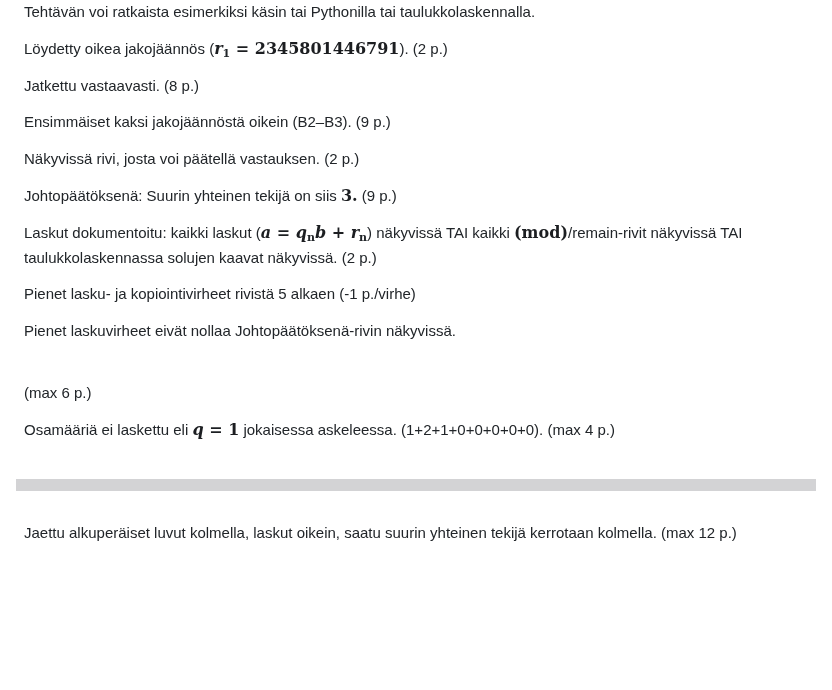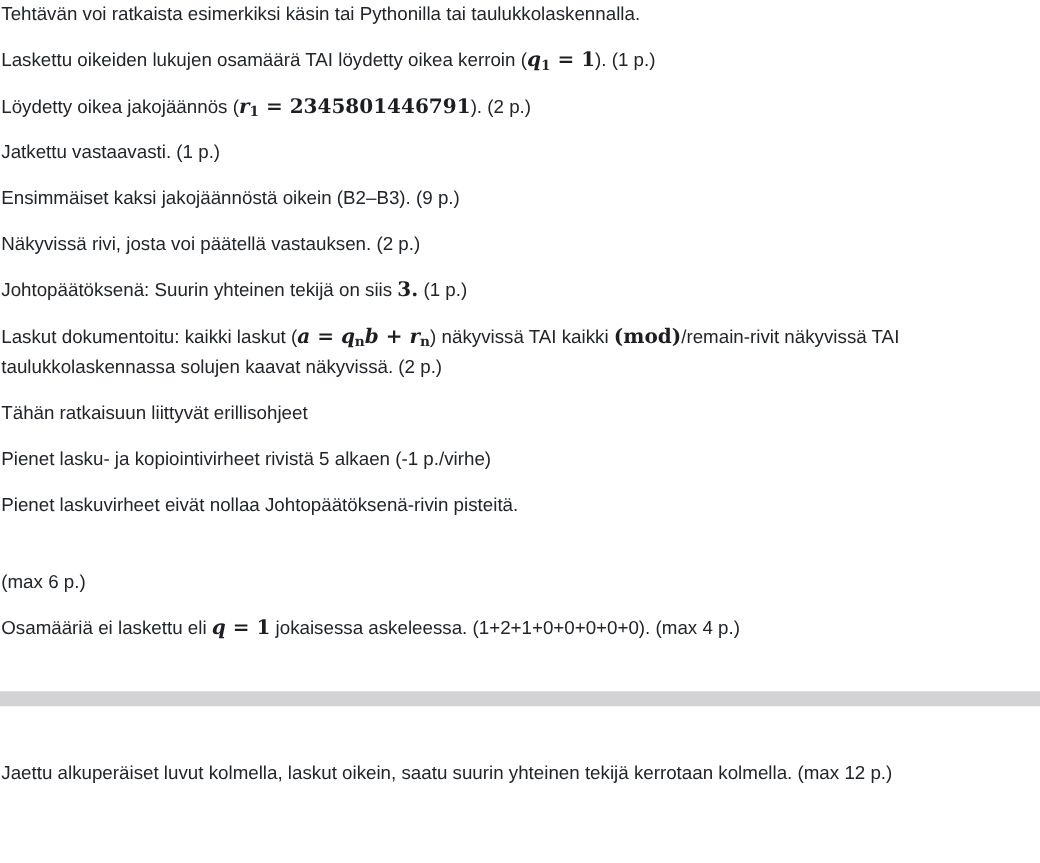--- a/index.html
+++ b/index.html
@@ -8,21 +8,21 @@
     background: #ffffff;
   }
   body {
     width: 832px;
     height: 690px;
     overflow: hidden;
     font-family: "Liberation Sans", sans-serif;
     color: #212529;
   }
   main.doc {
-    padding: 0 1px;
+    padding: 0 24px;
   }
   p.line {
     margin: 0 0 12px 0;
     font-size: 15px;
     line-height: 24.8px;
   }
   .seg-text { font-weight: 400; }
   .seg-bold { font-weight: 400; }
   .math {
     font-family: "DejaVu Serif", serif;
@@ -40,35 +40,33 @@
     font-size: 11px;
     line-height: 0;
     vertical-align: -3px;
   }
   .divider {
     height: 12px;
     background: #d3d3d5;
     margin: 37px -8px 0 -8px;
   }
   p.line.last {
-    margin-top: 42px;
+    margin-top: 30px;
   }
 </style>
 </head>
 <body>
 
 <main class="doc">
     <p class="line"><span class="seg-text">Tehtävän voi ratkaista esimerkiksi käsin tai Pythonilla tai taulukkolaskennalla.</span></p>
-    <p class="line"><span class="seg-text">Laskettu oikeiden lukujen osamäärä TAI löydetty oikea kerroin (</span><span class="math m-var">q</span><sub class="m-sub">1</sub><span class="math m-op"> = </span><span class="math m-num">1</span><span class="seg-text">). (1 p.)</span></p>
     <p class="line"><span class="seg-text">Löydetty oikea jakojäännös (</span><span class="math m-var">r</span><sub class="m-sub">1</sub><span class="math m-op"> = </span><span class="math m-num">2345801446791</span><span class="seg-text">). (2 p.)</span></p>
-    <p class="line"><span class="seg-text">Jatkettu vastaavasti. (1 p.)</span></p>
+    <p class="line"><span class="seg-text">Jatkettu vastaavasti. (8 p.)</span></p>
     <p class="line"><span class="seg-text">Ensimmäiset kaksi jakojäännöstä oikein (B2–B3). (9 p.)</span></p>
     <p class="line"><span class="seg-text">Näkyvissä rivi, josta voi päätellä vastauksen. (2 p.)</span></p>
-    <p class="line"><span class="seg-bold">Johtopäätöksenä</span><span class="seg-text">: Suurin yhteinen tekijä on siis </span><span class="math m-num">3.</span><span class="seg-text"> (1 p.)</span></p>
+    <p class="line"><span class="seg-bold">Johtopäätöksenä</span><span class="seg-text">: Suurin yhteinen tekijä on siis </span><span class="math m-num">3.</span><span class="seg-text"> (9 p.)</span></p>
     <p class="line"><span class="seg-text">Laskut dokumentoitu: kaikki laskut (</span><span class="math m-var">a</span><span class="math m-op"> = </span><span class="math m-var">q</span><sub class="m-sub">n</sub><span class="math m-var">b</span><span class="math m-op"> + </span><span class="math m-var">r</span><sub class="m-sub">n</sub><span class="seg-text">) näkyvissä TAI kaikki </span><span class="math m-num">(mod)</span><span class="seg-text">/remain-rivit näkyvissä TAI</span><br><span class="seg-text">taulukkolaskennassa solujen kaavat näkyvissä. (2 p.)</span></p>
-    <p class="line"><span class="seg-bold">Tähän ratkaisuun liittyvät erillisohjeet</span></p>
     <p class="line"><span class="seg-text">Pienet lasku- ja kopiointivirheet rivistä 5 alkaen (-1 p./virhe)</span></p>
-    <p class="line"><span class="seg-text">Pienet laskuvirheet eivät nollaa </span><span class="seg-bold">Johtopäätöksenä</span><span class="seg-text">-rivin pisteitä.</span></p>
+    <p class="line"><span class="seg-text">Pienet laskuvirheet eivät nollaa </span><span class="seg-bold">Johtopäätöksenä</span><span class="seg-text">-rivin näkyvissä.</span></p>
     <p class="line"><br><span class="seg-text">(max 6 p.)</span></p>
     <p class="line"><span class="seg-text">Osamääriä ei laskettu eli </span><span class="math m-var">q</span><span class="math m-op"> = </span><span class="math m-num">1</span><span class="seg-text"> jokaisessa askeleessa. (1+2+1+0+0+0+0+0). (max 4 p.)</span></p>
     <div class="divider"></div>
     <p class="line last"><span class="seg-text">Jaettu alkuperäiset luvut kolmella, laskut oikein, saatu suurin yhteinen tekijä kerrotaan kolmella. (max 12 p.)</span></p>
   </main>
 
 </body></html>

